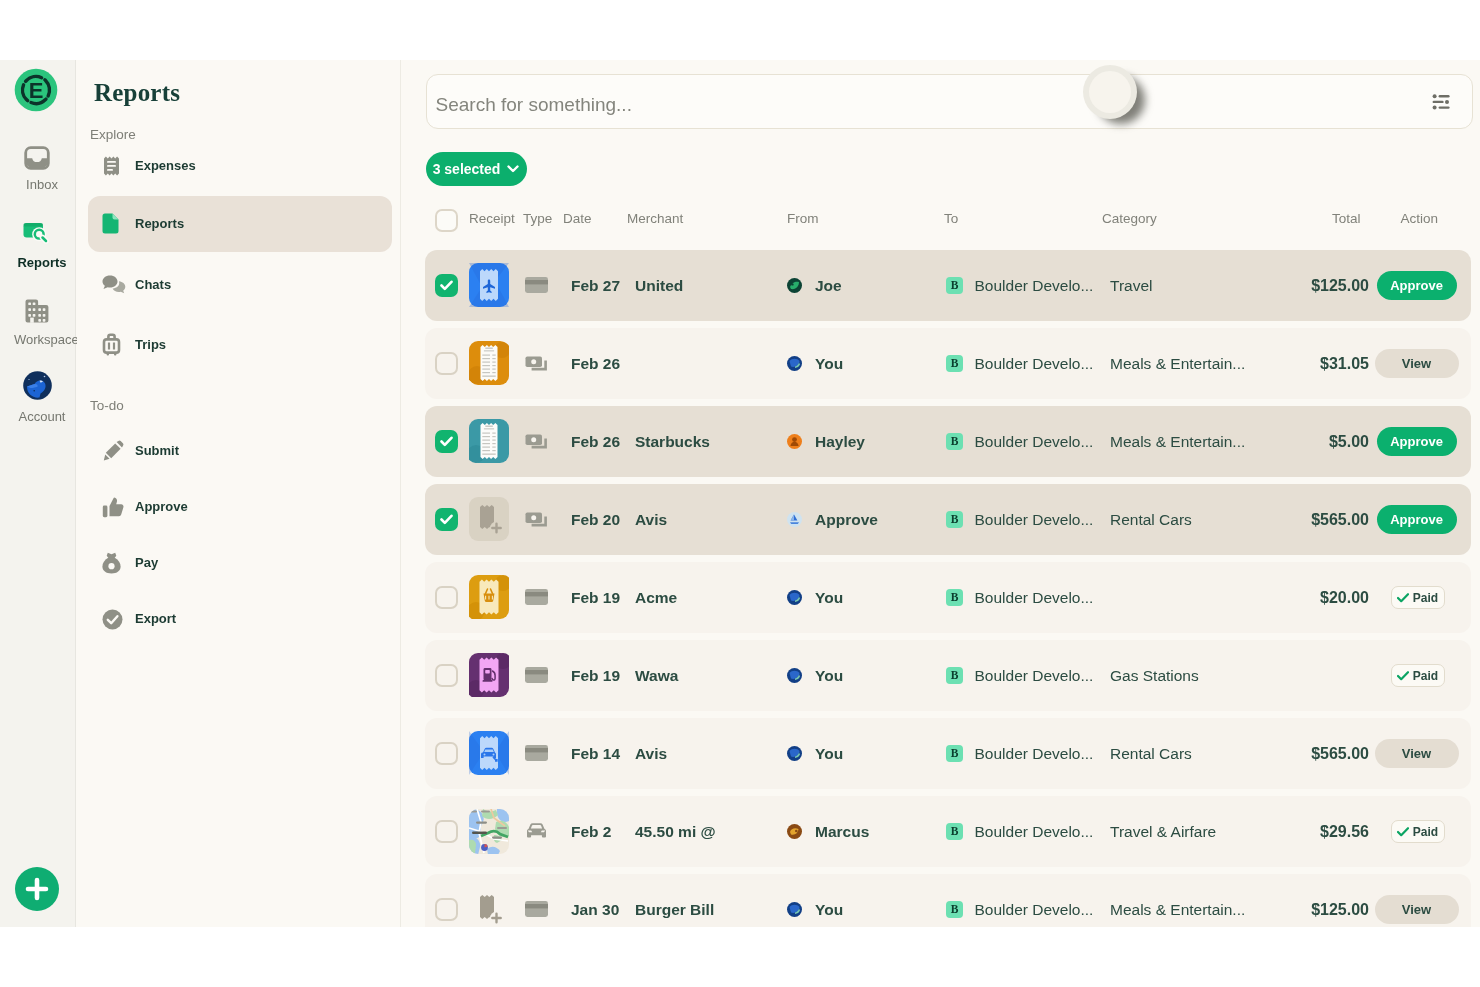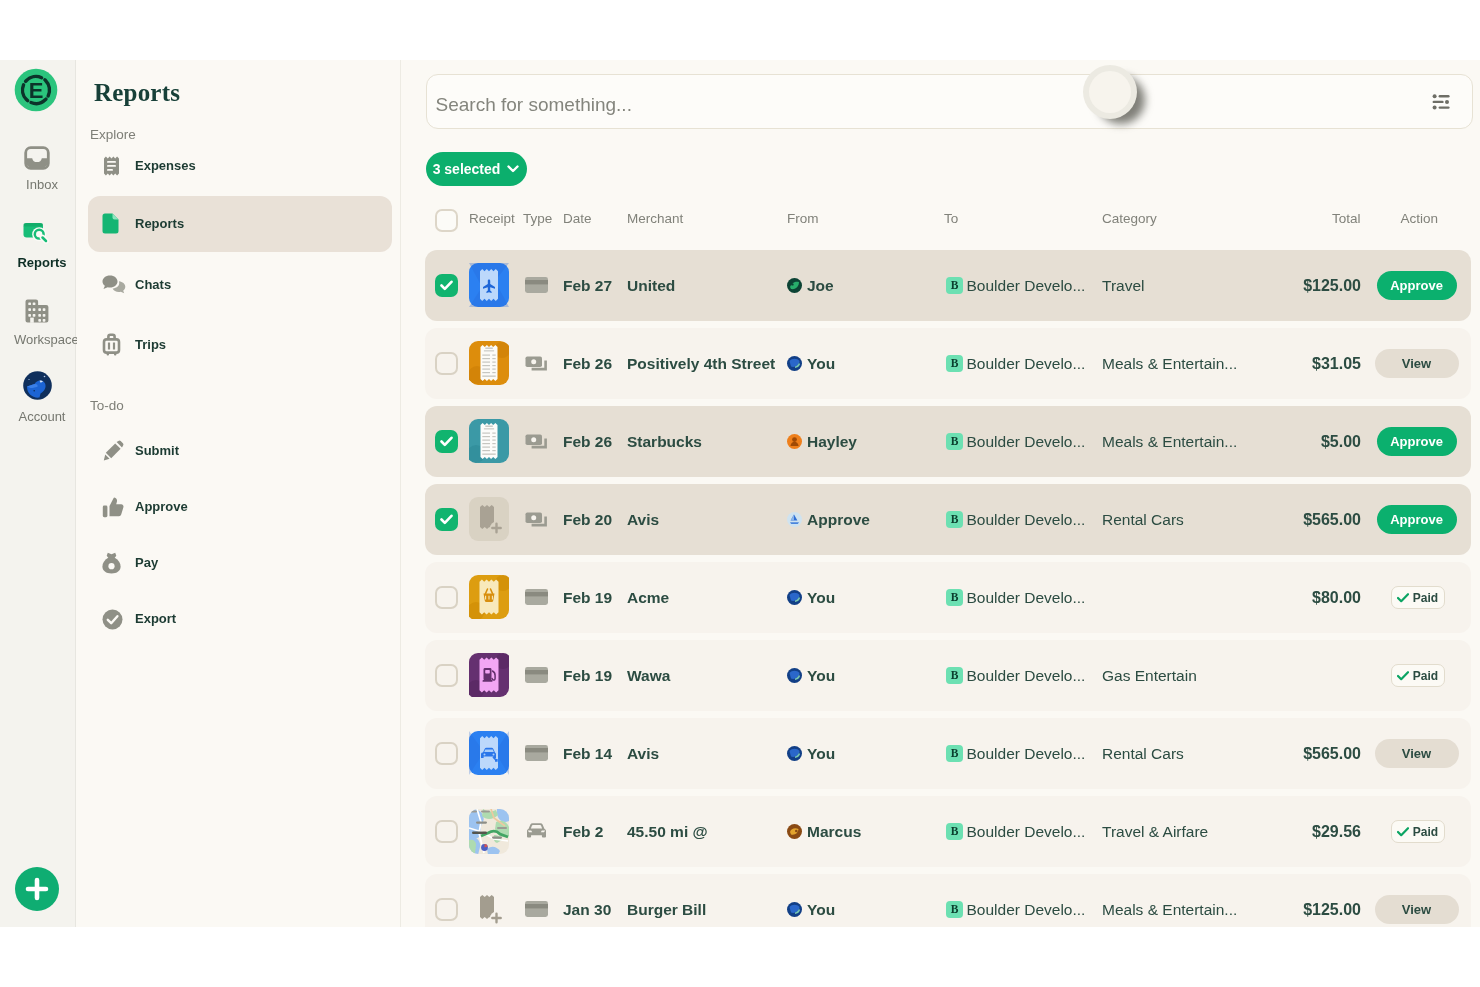--- a/index.html
+++ b/index.html
@@ -38,21 +38,21 @@
 .row { position:absolute; left:22.5px; width:1046px; height:71px; border-radius:12px;
   background:#f7f3ed; }
 .row.sel { background:#e6dfd4; }
 .cb { position:absolute; left:10.5px; top:24px; width:23px; height:23px;
   border:2px solid #d9d2c4; border-radius:7px; }
 .cb.on { border:none; background:#11b46f; }
 .th { position:absolute; left:44px; top:13.5px; width:40px; height:45px; }
 .ty { position:absolute; left:99.5px; top:0; width:24px; height:71px;
   display:flex; align-items:center; justify-content:center; }
 .txt { position:absolute; top:0; height:71px; line-height:71px; font-size:15.5px;
-  color:#2c4c42; white-space:nowrap; }
+  color:#2c4c42; white-space:nowrap;margin-left:8px; }
 .txt.bold { font-weight:bold; }
 .tot { left:0; width:936.5px; text-align:right; font-size:16px; }
 .avw { position:absolute; left:362px; top:28px; width:15px; height:15px; }
 .bbw { position:absolute; left:521px; top:27px; width:17px; height:17px; }
 .bb svg { display:block; }
 .btn { position:absolute; left:952px; top:21px; width:80px; height:29.5px; border-radius:15px;
   font-size:13px; font-weight:bold; text-align:center; line-height:29px; }
 .btn.green { background:#0bb06e; color:#fff; }
 .btn.gray { background:#e4ddd2; color:#2c4c42; left:950px; width:84px; }
 .paid { position:absolute; left:966px; top:24.5px; width:54px; height:23px; border-radius:7px;
@@ -288,21 +288,20 @@
           </svg>
         </div>
         <div class="ty">
           <svg width="22" height="15" viewBox="0 0 22 15">
             <rect x="0.5" y="0.5" width="16.5" height="10.5" rx="1.8" fill="#9b9b91"></rect>
             <circle cx="8.7" cy="5.7" r="2.5" fill="#f7f4ee"></circle>
             <path d="M20.6 4.5 v8.6 h-14" stroke="#9b9b91" stroke-width="2.6" fill="none"></path>
           </svg>
         </div>
         <div class="txt bold" style="left:138.5px">Feb 26</div>
-        <div class="txt bold" style="left:202.5px">Positively 4th Street</div>
         <div class="avw">
           <svg width="15" height="15" viewBox="0 0 15 15" style="position:absolute;left:0;top:0">
             <circle cx="7.5" cy="7.5" r="7.5" fill="#123f86"></circle>
             <path d="M2.5 5 C5 2 10 2 12.5 5 C12 9 8 12 4 10.5 Z" fill="#2f6fd6" opacity="0.85"></path>
             <path d="M8 10.5 c2-.5 3.5-2 4-4 l1 2 c-.8 2-2.6 3.3-5 3.4 Z" fill="#78c7b2"></path>
           </svg>
         </div>
         <div class="txt bold" style="left:382.5px">You</div>
         <div class="bbw"><span class="bb"><svg width="17" height="17" viewBox="0 0 17 17">
               <rect width="17" height="17" rx="4" fill="#6ce0b2"></rect>
@@ -435,21 +434,21 @@
             <path d="M2.5 5 C5 2 10 2 12.5 5 C12 9 8 12 4 10.5 Z" fill="#2f6fd6" opacity="0.85"></path>
             <path d="M8 10.5 c2-.5 3.5-2 4-4 l1 2 c-.8 2-2.6 3.3-5 3.4 Z" fill="#78c7b2"></path>
           </svg>
         </div>
         <div class="txt bold" style="left:382.5px">You</div>
         <div class="bbw"><span class="bb"><svg width="17" height="17" viewBox="0 0 17 17">
               <rect width="17" height="17" rx="4" fill="#6ce0b2"></rect>
               <text x="8.5" y="12.4" text-anchor="middle" font-family="Liberation Serif, serif" font-weight="bold" font-size="11.5" fill="#0b3e2e">B</text>
             </svg></span></div>
         <div class="txt" style="left:542px">Boulder Develo...</div>
-        <div class="txt bold tot">$80.00</div>
+        <div class="txt bold tot">$20.00</div>
         <div class="paid">
           <svg width="12" height="10" viewBox="0 0 12 10">
             <path d="M1 5 L4.2 8.2 L11 1.2" stroke="#0ba463" stroke-width="2.2" fill="none" stroke-linecap="round" stroke-linejoin="round"></path>
           </svg>
           <span>Paid</span>
         </div>
       </div>
 <div class="row" style="top:579.5px">
         <div class="cb"></div>
         <div class="th">
@@ -478,21 +477,21 @@
             <path d="M2.5 5 C5 2 10 2 12.5 5 C12 9 8 12 4 10.5 Z" fill="#2f6fd6" opacity="0.85"></path>
             <path d="M8 10.5 c2-.5 3.5-2 4-4 l1 2 c-.8 2-2.6 3.3-5 3.4 Z" fill="#78c7b2"></path>
           </svg>
         </div>
         <div class="txt bold" style="left:382.5px">You</div>
         <div class="bbw"><span class="bb"><svg width="17" height="17" viewBox="0 0 17 17">
               <rect width="17" height="17" rx="4" fill="#6ce0b2"></rect>
               <text x="8.5" y="12.4" text-anchor="middle" font-family="Liberation Serif, serif" font-weight="bold" font-size="11.5" fill="#0b3e2e">B</text>
             </svg></span></div>
         <div class="txt" style="left:542px">Boulder Develo...</div>
-        <div class="txt" style="left:677.5px">Gas Entertain</div>
+        <div class="txt" style="left:677.5px">Gas Stations</div>
         <div class="paid">
           <svg width="12" height="10" viewBox="0 0 12 10">
             <path d="M1 5 L4.2 8.2 L11 1.2" stroke="#0ba463" stroke-width="2.2" fill="none" stroke-linecap="round" stroke-linejoin="round"></path>
           </svg>
           <span>Paid</span>
         </div>
       </div>
 <div class="row" style="top:657.5px">
         <div class="cb"></div>
         <div class="th">

